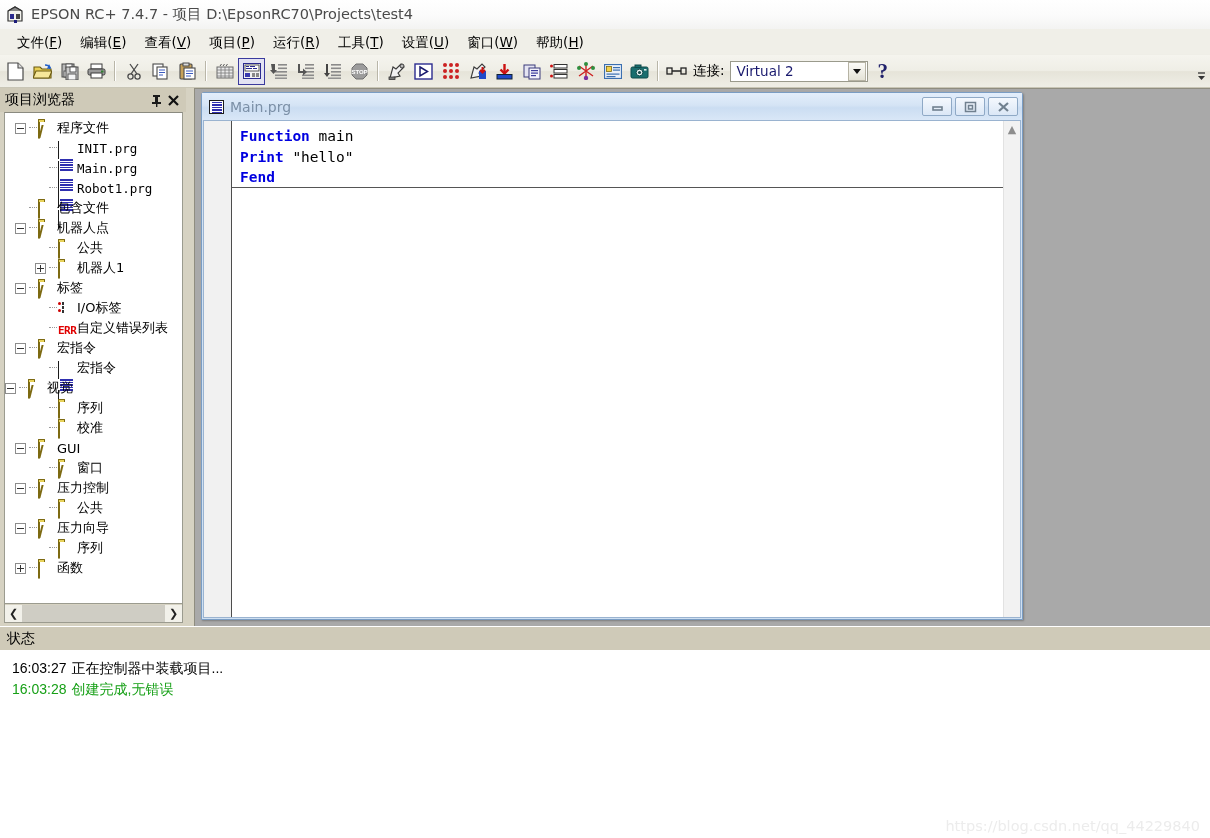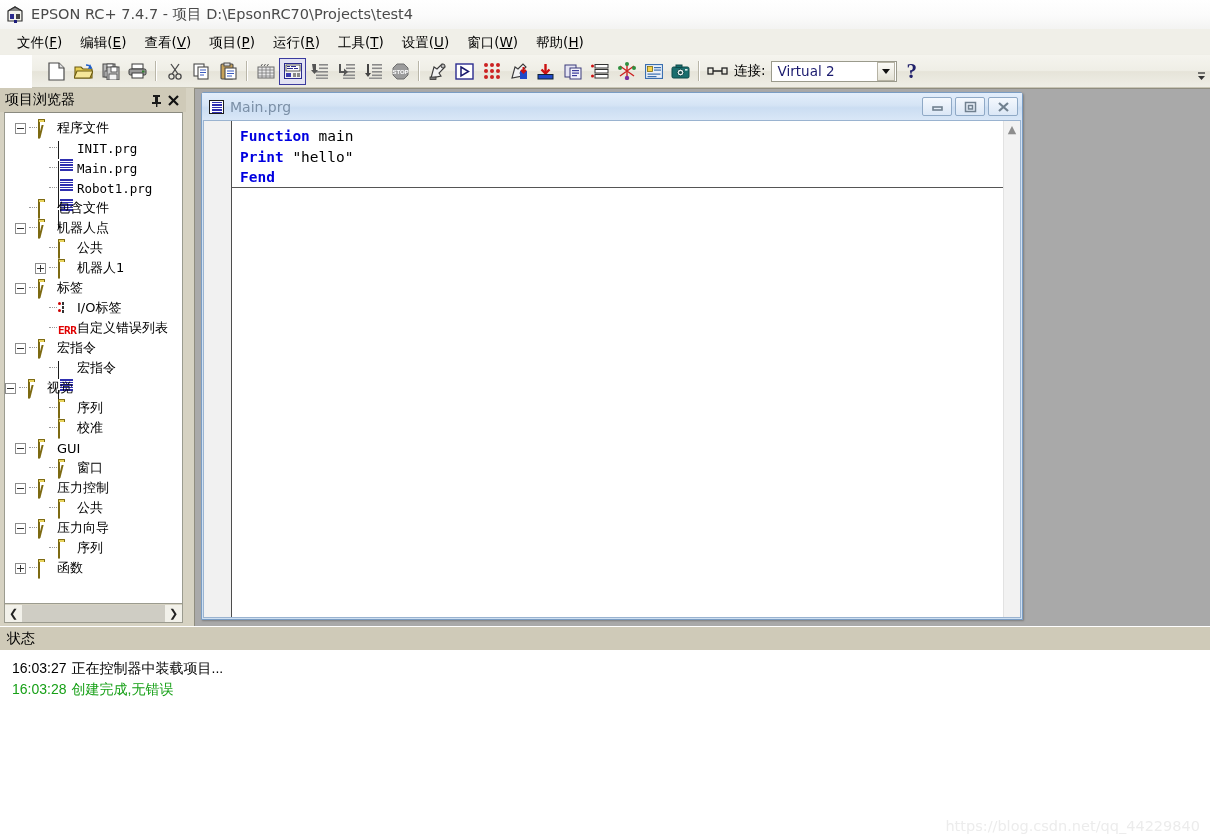--- a/index.html
+++ b/index.html
@@ -48,24 +48,23 @@
     cursor:default;
   }
   .menu-item .mn{ text-decoration:underline; }
 
   
   .toolbar{
     height:33px;
     background:linear-gradient(to bottom,#f5f4ee 0%,#efeee6 48%,#e6e4d9 52%,#efeee6 100%);
     border-bottom:1px solid #c9c6b6;
     display:flex;align-items:center;
-    padding-left:11px;
+    padding-left:2px;
     box-sizing:border-box;
     position:relative;
-    margin-left:32px;
   }
   .tb-btn{
     width:27px;height:27px;
     display:flex;align-items:center;justify-content:center;
     flex:0 0 auto;
     border:1px solid transparent;
     box-sizing:border-box;
   }
   .tb-btn.pressed{
     border:1px solid #3b3b9e;
@@ -73,21 +72,21 @@
   }
   .tb-sep{
     width:1px;height:20px;margin:0 4px;
     background:#b9b6a8;flex:0 0 auto;
     border-right:1px solid #ffffff;
   }
   .tb-label{
     font-size:13.5px;margin:0 5px 0 3px;white-space:nowrap;
   }
   .tb-combo{
-    width:126px;height:21px;
+    width:138px;height:21px;
     background:#fff;border:1px solid #9a9a8c;
     display:flex;align-items:center;
     box-sizing:border-box;
     margin-right:2px;
   }
   .tb-combo .val{
     flex:1;padding-left:6px;font-size:13.5px;color:#1a1a6e;
     font-family:"DejaVu Sans","Liberation Sans",sans-serif;
     white-space:nowrap;overflow:hidden;
   }

